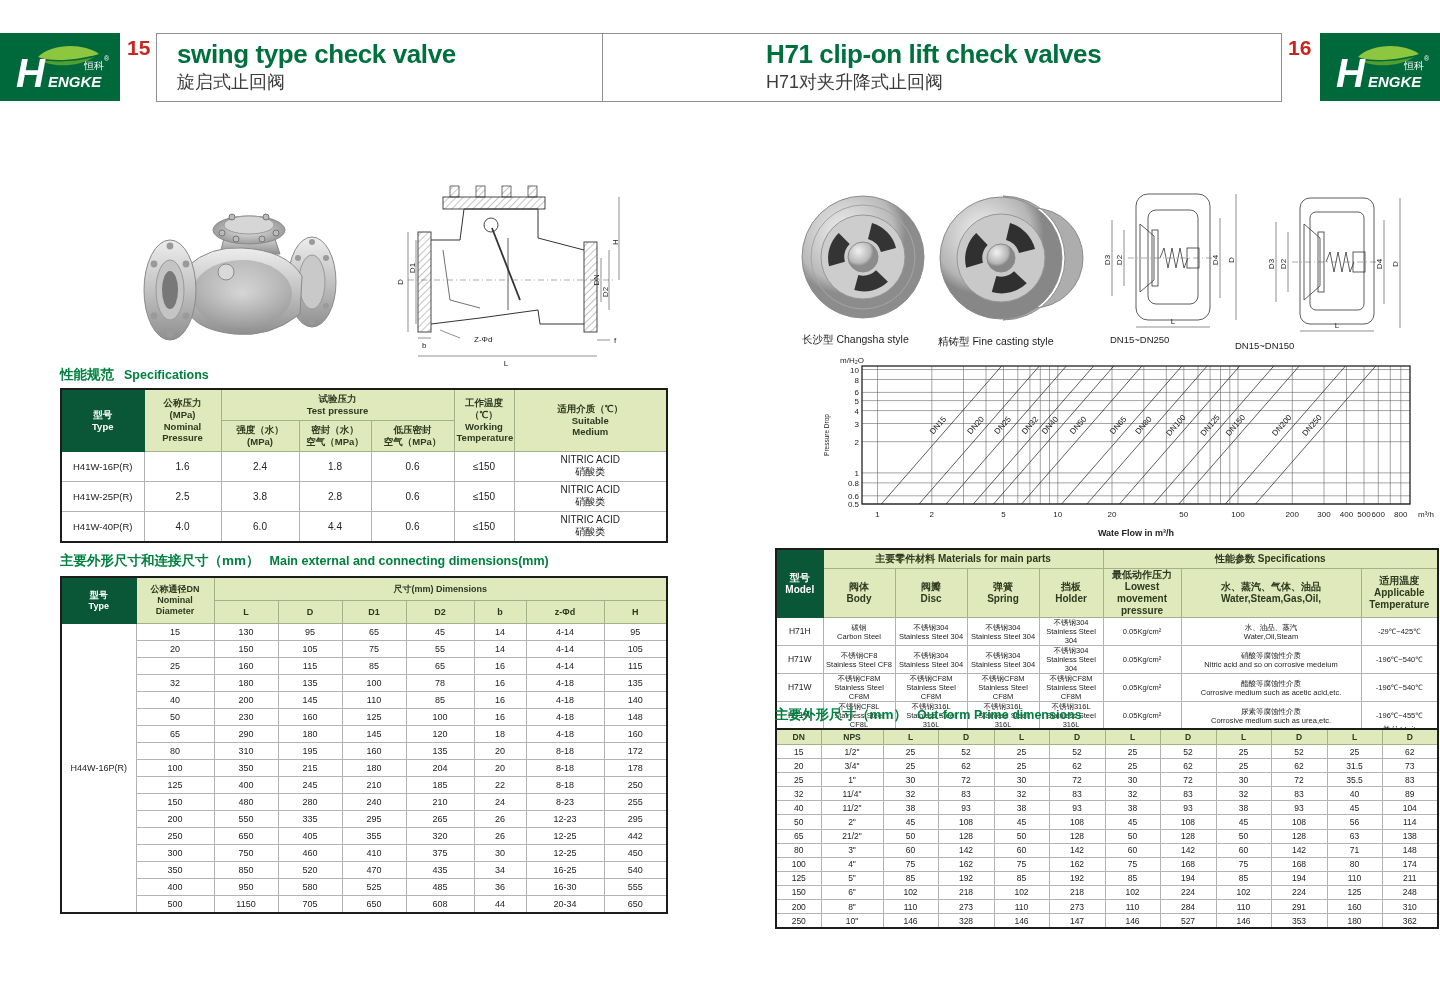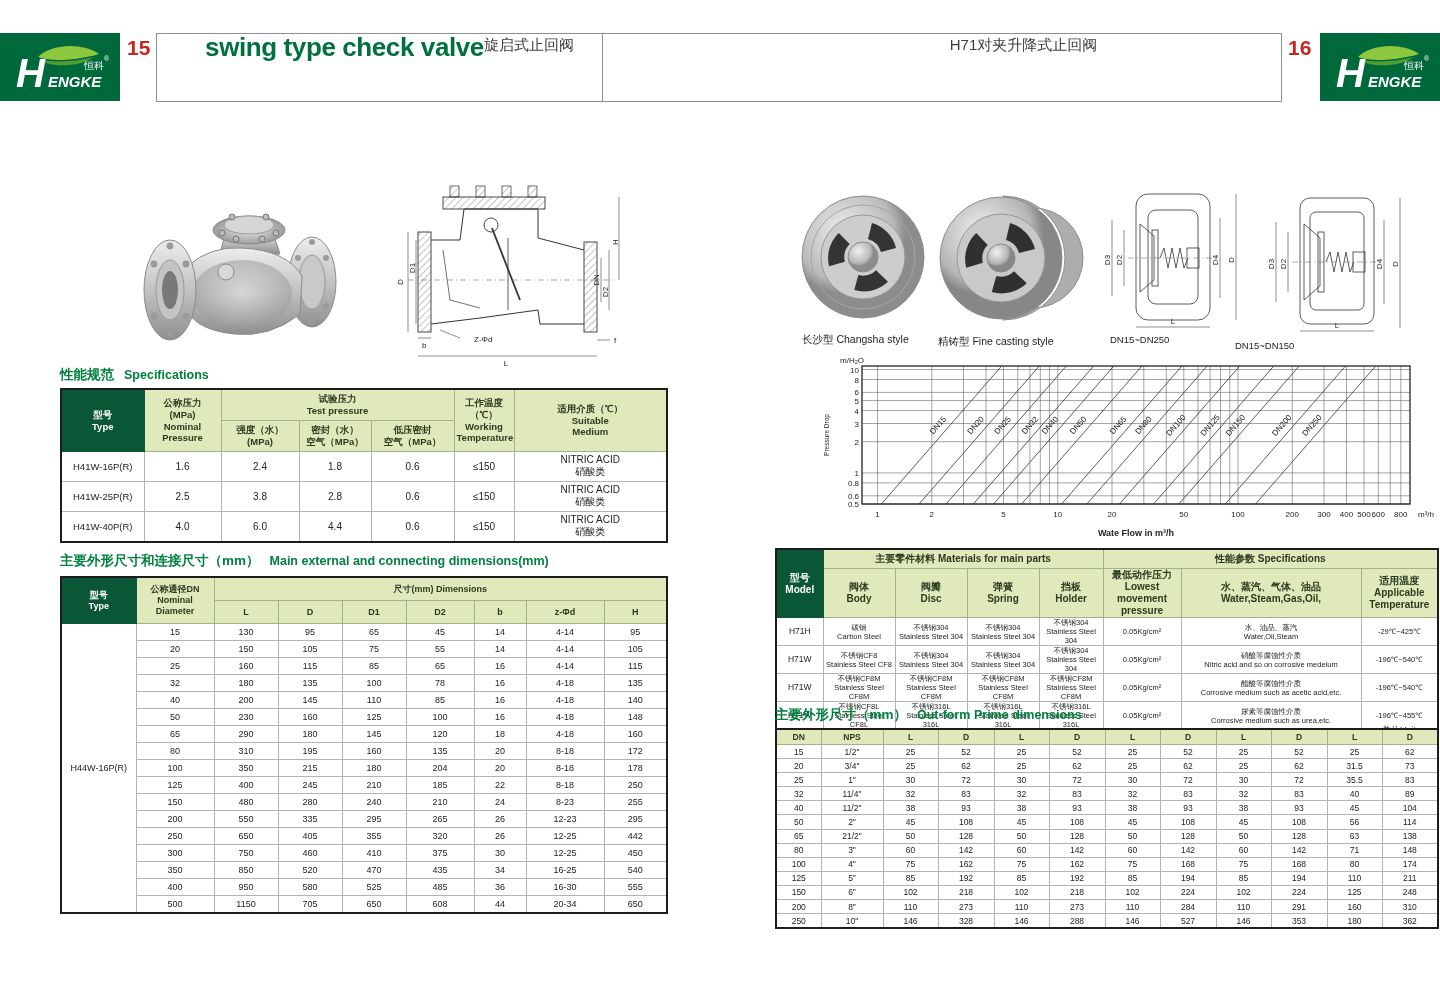--- a/index.html
+++ b/index.html
@@ -4,25 +4,25 @@
 <style>
   html,body{margin:0;padding:0}
   body{width:1440px;height:984px;position:relative;background:#fff;
        font-family:"Liberation Sans",sans-serif;overflow:hidden}
   .abs{position:absolute}
   
   .logo{position:absolute;top:33px;width:120px;height:68px;background:#00693c}
   .pn{position:absolute;top:36px;font-size:21px;font-weight:bold;color:#c8251f}
   .titlebox{position:absolute;left:156px;top:33px;width:1124px;height:67px;
             border:1px solid #8f8f8f;background:#fff;display:flex}
-  .tb{display:flex;flex-direction:row;justify-content:center;box-sizing:border-box}
+  .tb{display:flex;flex-direction:column;justify-content:center;box-sizing:border-box}
   .tb-left{width:445px;padding-left:20px}
   .tb-right{flex:1;border-left:1px solid #8f8f8f;padding-left:163px}
   .btitle{font-size:26px;font-weight:bold;color:#00713e;line-height:1.02;letter-spacing:-0.4px}
-  .bsub{font-size:15px;color:#3c3c3c;margin-top:2px}
+  .bsub{font-size:18px;color:#3c3c3c;margin-top:2px}
   
   .sec{position:absolute;font-weight:bold;color:#00813f;font-size:13.5px;white-space:nowrap}
   .sec .en{margin-left:10px;font-size:12.5px}
   .unit{position:absolute;font-size:9px;color:#333}
   .cap{position:absolute;font-size:10.5px;color:#222;font-weight:bold}
   .capd{position:absolute;font-size:9.5px;color:#222}
   
   table{border-collapse:collapse;table-layout:fixed;position:absolute;background:#fff}
   table.t{border:2px solid #1c1c1c}
   td{border:1px solid #b3b3b3;text-align:center;vertical-align:middle;
@@ -67,20 +67,21 @@
   </svg>
 </div>
 <div class="pn" style="left:127px">15</div>
 
 <div class="titlebox">
   <div class="tb tb-left">
     <div class="btitle">swing type check valve</div>
     <div class="bsub">旋启式止回阀</div>
   </div>
   <div class="tb tb-right">
+    <div class="btitle">H71 clip-on lift check valves</div>
     <div class="bsub">H71对夹升降式止回阀</div>
   </div>
 </div>
 
 <div class="pn" style="left:1288px">16</div>
 <div class="logo" style="left:1320px">
   <svg width="120" height="68" viewBox="0 0 120 68">
     <path d="M38 24 C52 10 84 10 99 21 C82 26 54 30 38 24 Z" fill="#8dc63f"></path>
     <path d="M40 27 C58 30 80 28 94 24 C80 34 52 35 40 27 Z" fill="#4f9e2f"></path>
     <text x="16" y="54" font-size="40" font-weight="bold" font-style="italic" fill="#fff">H</text>
@@ -946,21 +947,21 @@
         <td>291</td>
         <td>160</td>
         <td>310</td>
       </tr>
       <tr>
         <td>250</td>
         <td>10"</td>
         <td>146</td>
         <td>328</td>
         <td>146</td>
-        <td>288</td>
+        <td>147</td>
         <td>146</td>
         <td>527</td>
         <td>146</td>
         <td>353</td>
         <td>180</td>
         <td>362</td>
       </tr>
     </tbody>
 </table>
 

